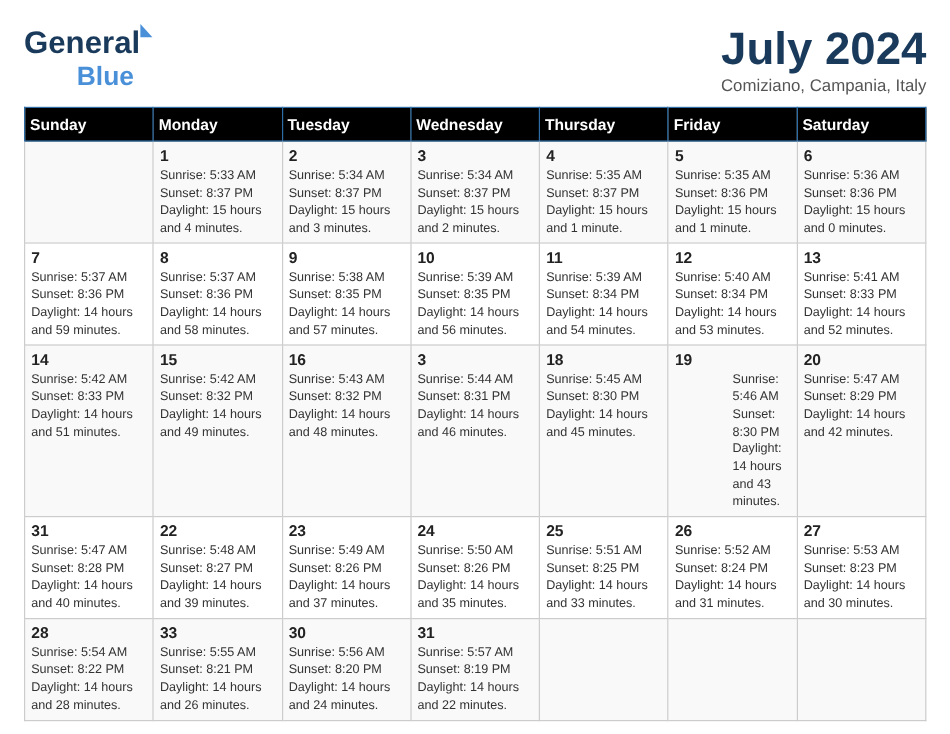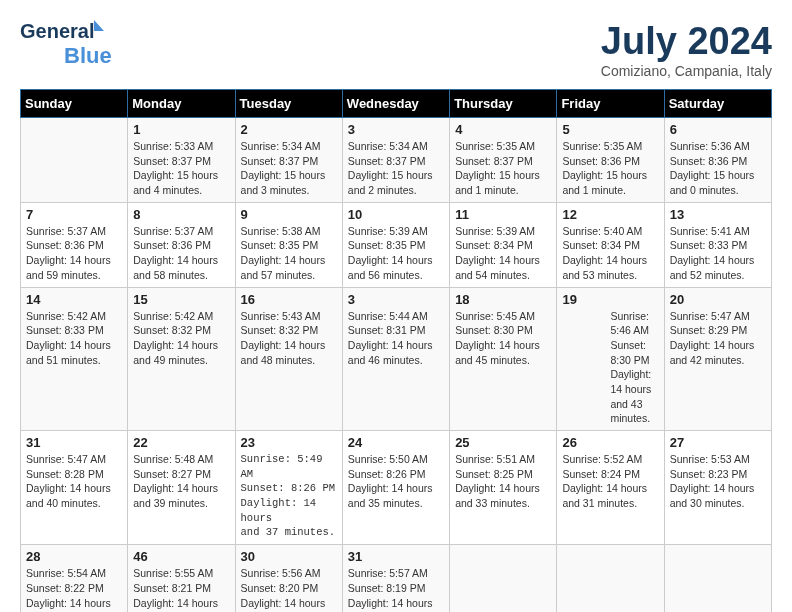--- a/index.html
+++ b/index.html
@@ -73,21 +73,21 @@
     .empty { background: #fff !important; }
     tbody tr:nth-child(odd) td.empty { background: #f9f9f9 !important; }
   </style>
 </head>
 <body>
 
 <div class="header">
   <div class="logo">
     <div style="display:flex;align-items:center;gap:2px;">
       <div style="position:relative;display:inline-block;">
-        <span style="font-size:20px;font-weight:bold;color:#1a3a5c;">General</span>
+        <span style="font-size:26px;font-weight:bold;color:#1a3a5c;">General</span>
         <span style="position:absolute;right:-10px;top:0;width:0;height:0;border-left:0px solid transparent;border-right:10px solid transparent;border-bottom:11px solid #4a90d9;"></span>
       </div>
     </div>
     <div style="display:flex;align-items:center;margin-left:44px;">
       <span style="font-size:22px;font-weight:bold;color:#4a90d9;">Blue</span>
     </div>
   </div>
   <div class="title-block">
     <div class="month-title">July 2024</div>
     <div class="location">Comiziano, Campania, Italy</div>
@@ -264,21 +264,21 @@
         </td>
         <td>
           <span class="day-number">22</span>
           <div class="day-info" style="white-space: pre-line;">Sunrise: 5:48 AM
 Sunset: 8:27 PM
 Daylight: 14 hours
 and 39 minutes.</div>
         </td>
         <td>
           <span class="day-number">23</span>
-          <div class="day-info" style="white-space: pre-line; font-family: Liberation Mono, monospace;">Sunrise: 5:49 AM
+          <div class="day-info" style="white-space: pre-line;">Sunrise: 5:49 AM
 Sunset: 8:26 PM
 Daylight: 14 hours
 and 37 minutes.</div>
         </td>
         <td>
           <span class="day-number">24</span>
           <div class="day-info" style="white-space: pre-line;">Sunrise: 5:50 AM
 Sunset: 8:26 PM
 Daylight: 14 hours
 and 35 minutes.</div>
@@ -307,21 +307,21 @@
       </tr>
       <tr>
         <td>
           <span class="day-number">28</span>
           <div class="day-info" style="white-space: pre-line;">Sunrise: 5:54 AM
 Sunset: 8:22 PM
 Daylight: 14 hours
 and 28 minutes.</div>
         </td>
         <td>
-          <span class="day-number">46</span>
+          <span class="day-number">33</span>
           <div class="day-info" style="white-space: pre-line;">Sunrise: 5:55 AM
 Sunset: 8:21 PM
 Daylight: 14 hours
 and 26 minutes.</div>
         </td>
         <td>
           <span class="day-number">30</span>
           <div class="day-info" style="white-space: pre-line;">Sunrise: 5:56 AM
 Sunset: 8:20 PM
 Daylight: 14 hours

